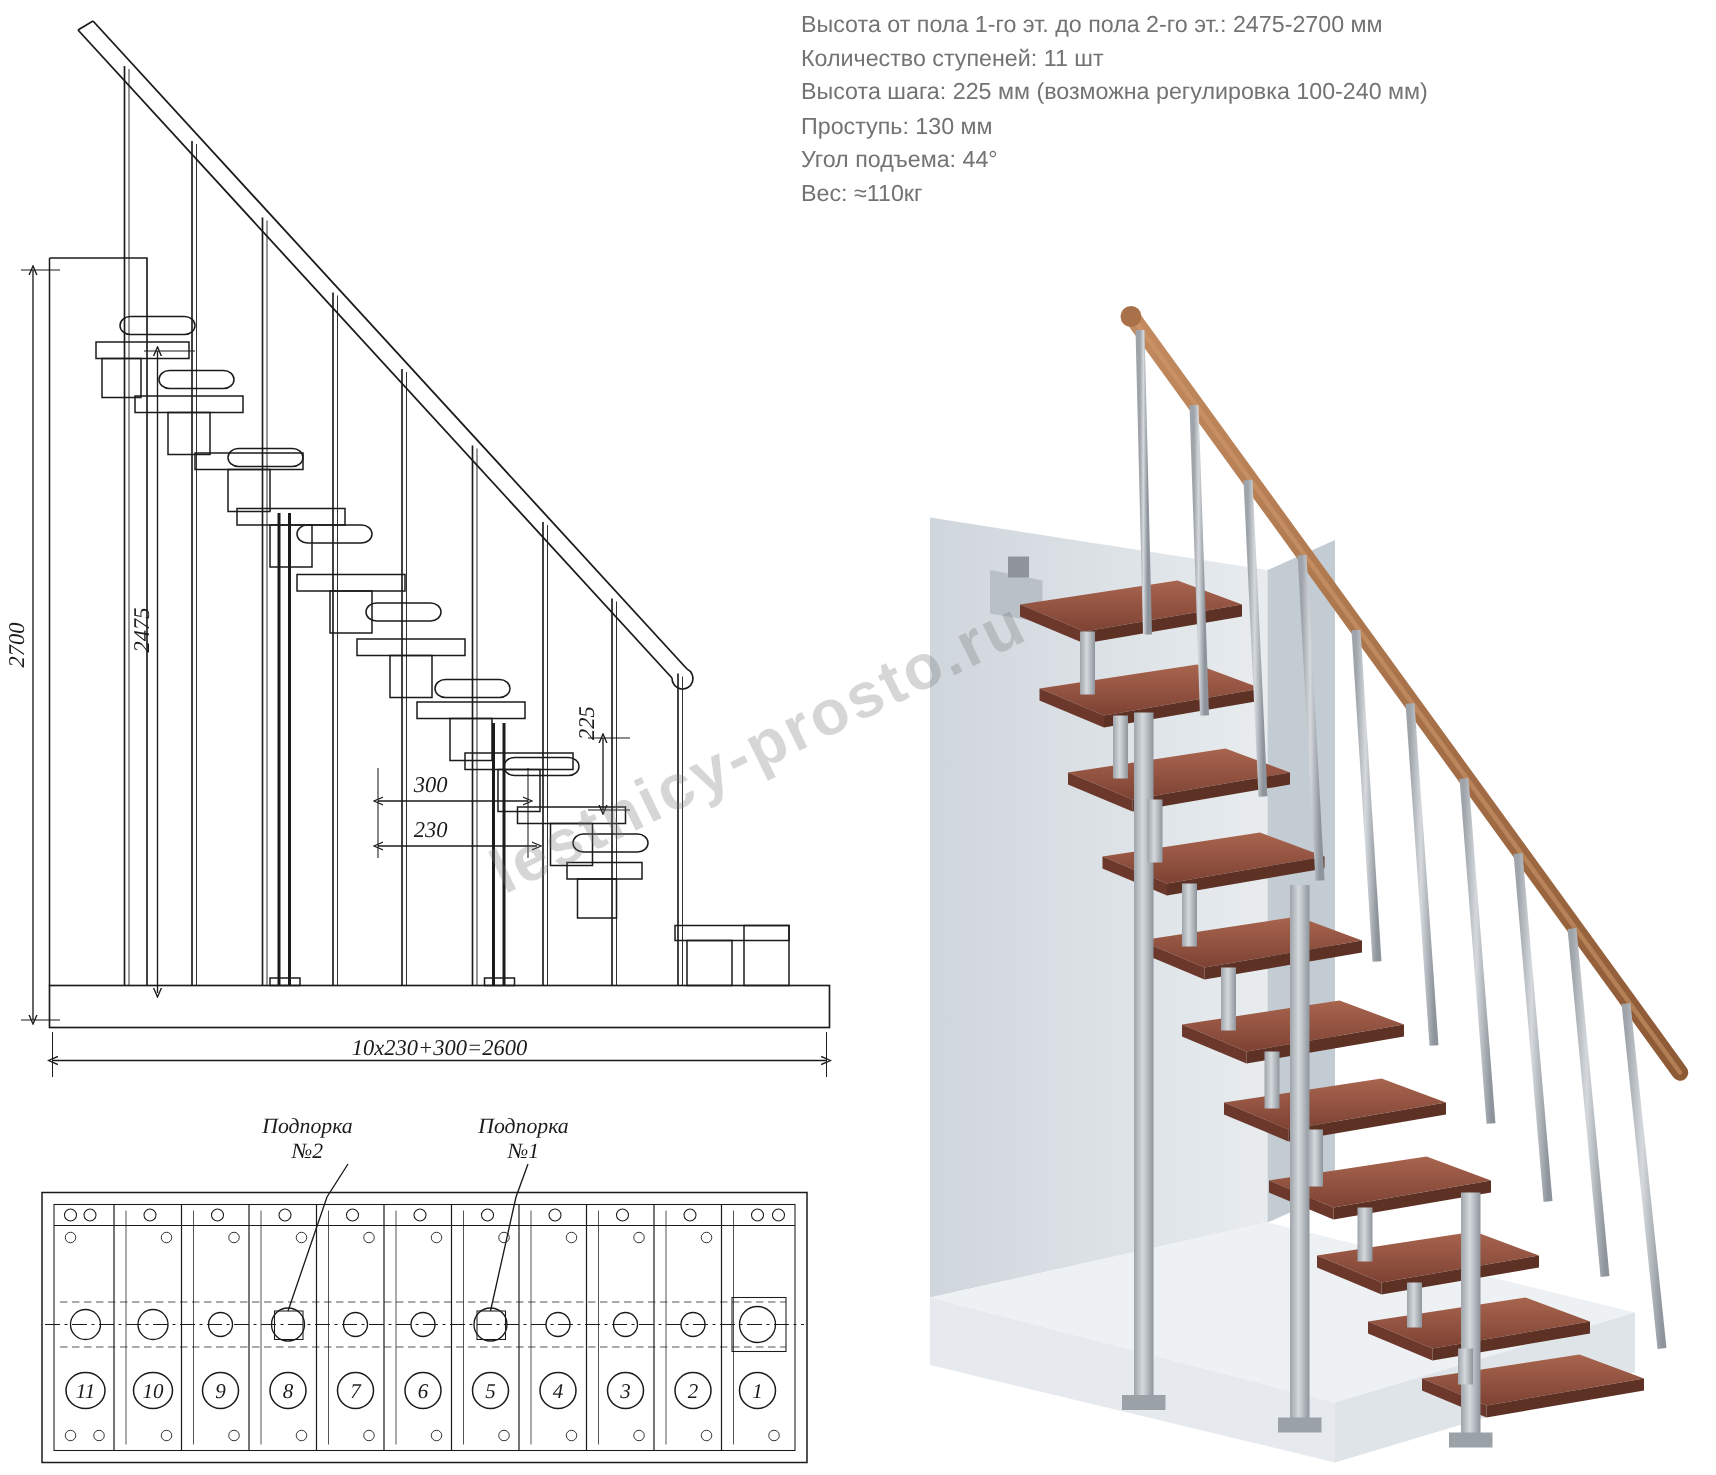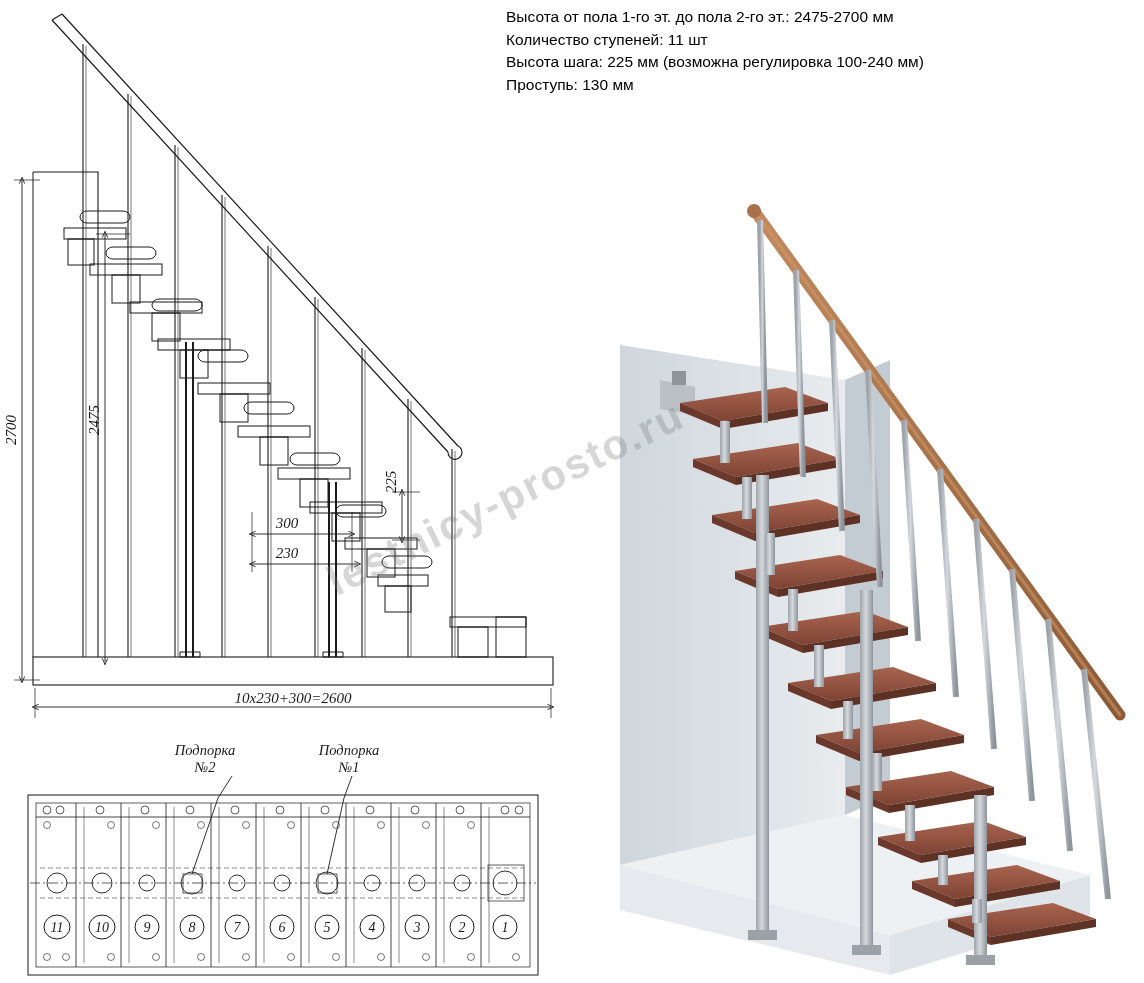--- a/index.html
+++ b/index.html
@@ -20,21 +20,22 @@
   #spec {
     position: absolute;
     left: 506px;
     top: 6px;
     width: 560px;
   }
   #spec .spec-line {
     font-size: 15.5px;
     line-height: 22.6px;
     white-space: nowrap;
-    color: #000000;
+    color: #737373;
+    margin-left: 28px;
   }
 
   
   .svg-wrap { position: absolute; }
   #elevation-wrap { left: 0; top: 12px; width: 580px; height: 730px; }
   #plan-wrap { left: 0; top: 735px; width: 580px; height: 248px; }
   #render-wrap { left: 560px; top: 175px; width: 584px; height: 808px; }
 
   
   #watermark {
@@ -60,20 +61,22 @@
   }
 </style>
 </head>
 <body>
 
 <div id="spec">
   <div class="spec-line">Высота от пола 1-го эт. до пола 2-го эт.: 2475-2700 мм</div>
   <div class="spec-line">Количество ступеней: 11 шт</div>
   <div class="spec-line">Высота шага: 225 мм (возможна регулировка 100-240 мм)</div>
   <div class="spec-line">Проступь: 130 мм</div>
+  <div class="spec-line">Угол подъема: 44°</div>
+  <div class="spec-line">Вес: ≈110кг</div>
 </div>
 
 <div class="svg-wrap" id="elevation-wrap">
 <svg width="580" height="730" viewBox="0 0 580 730" xmlns="http://www.w3.org/2000/svg">
   <defs>
     <marker id="arrS" markerWidth="8" markerHeight="8" refX="4" refY="4" orient="auto">
       <path d="M8,1 L1,4 L8,7" fill="none" stroke="#1b1b1b" stroke-width="1"></path>
     </marker>
     <marker id="arrE" markerWidth="8" markerHeight="8" refX="4" refY="4" orient="auto">
       <path d="M0,1 L7,4 L0,7" fill="none" stroke="#1b1b1b" stroke-width="1"></path>

